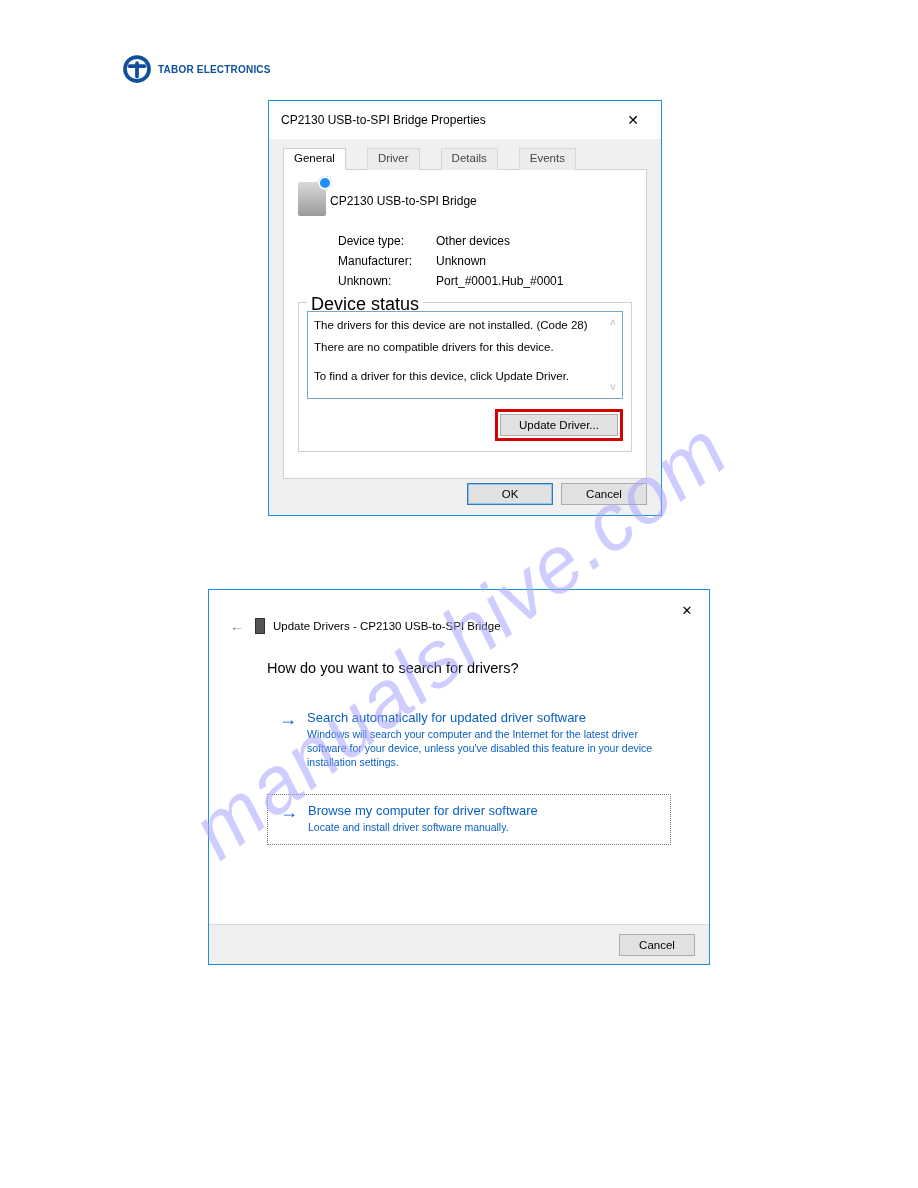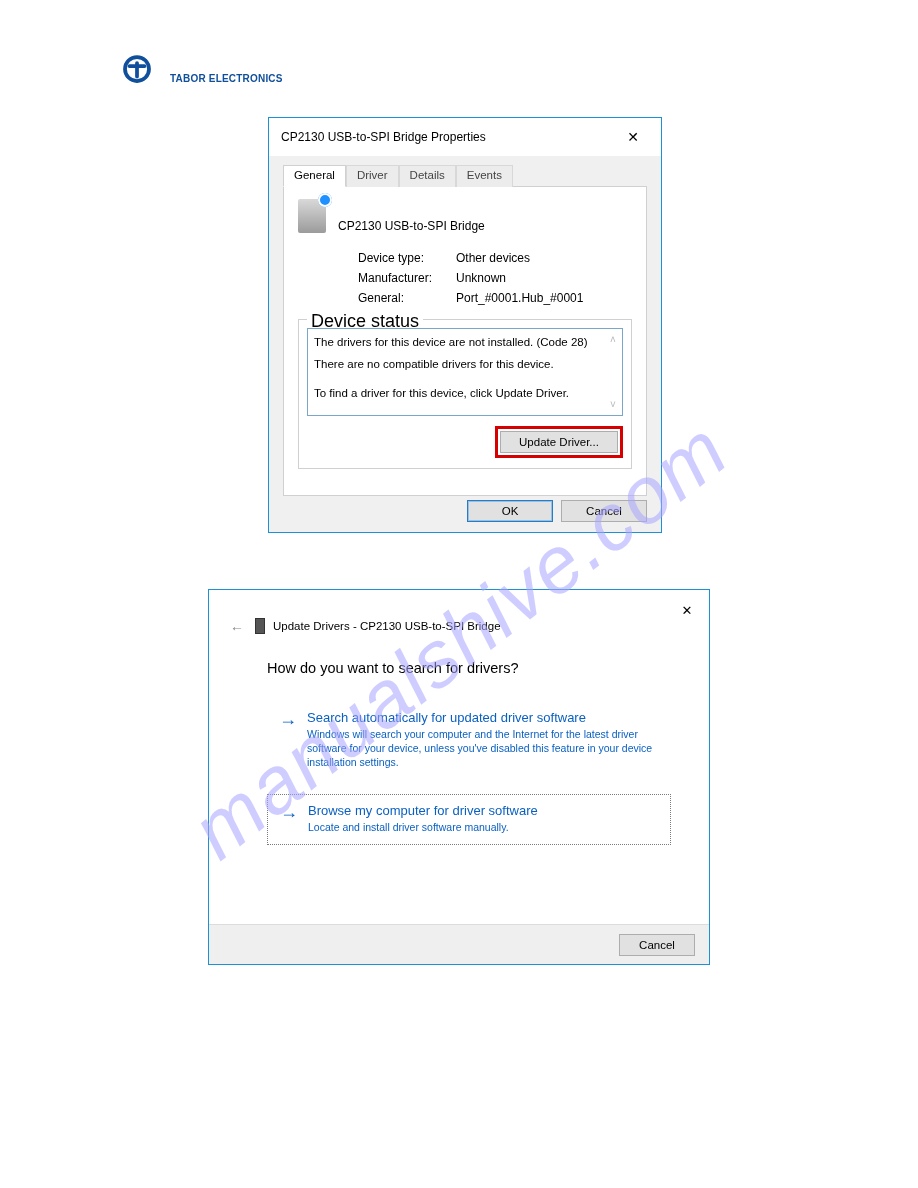--- a/index.html
+++ b/index.html
@@ -14,21 +14,21 @@
     color: #000;
     position: relative;
     overflow: hidden;
   }
   .page { position: relative; width: 918px; height: 1188px; }
 
   
   .logo {
     position: absolute;
     left: 122px; top: 54px;
-    display: flex; align-items: flex-end; gap: 18px;
+    display: flex; align-items: center; gap: 6px;
     color: #0f4f9b;
   }
   .logo svg { width: 30px; height: 30px; }
   .logo-text { font-size: 10px; font-weight: 600; letter-spacing: .2px; color:#0f4f9b; }
 
   
   .watermark {
     position: absolute;
     left: 80px; top: 260px;
     width: 760px; height: 760px;
@@ -42,21 +42,21 @@
     pointer-events: none;
     display:flex; align-items:center; justify-content:center;
     letter-spacing: 2px;
     z-index: 3;
     user-select: none;
   }
 
   
   .dlg1 {
     position: absolute;
-    left: 268px; top: 117px;
+    left: 268px; top: 100px;
     width: 394px; height: 416px;
     border: 1px solid #1e90d8;
     background: #c4b5fd;
     z-index: 2;
   }
   .titlebar {
     height: 38px;
     display:flex; align-items:center; justify-content:space-between;
     padding: 0 12px 0 12px;
     background:#fff;
@@ -70,20 +70,21 @@
     padding: 8px 14px 12px 14px;
     background:#f0f0f0;
     height: calc(100% - 38px);
     position: relative;
   }
   .tabstrip {
     display:flex;
     height: 22px;
     position: relative;
     z-index: 1;
+    gap: 21px;
   }
   .tab {
     padding: 3px 10px 0 10px;
     font-size: 11.5px;
     background:#f0f0f0;
     border: 1px solid transparent;
     border-bottom: none;
     position: relative;
     top: 1px;
   }
@@ -100,37 +101,37 @@
     color:#444;
   }
   .tabpanel {
     background:#fff;
     border:1px solid #d0d0d0;
     height: 310px;
     padding: 12px 14px;
     position: relative;
   }
   .dev-head {
-    display:flex; align-items:flex-end; gap:12px;
+    display:flex; align-items:center; gap:4px;
     margin-bottom: 18px;
   }
   .dev-icon {
     width: 28px; height: 34px;
     background: linear-gradient(180deg,#d9d9d9,#9b9b9b);
     border-radius: 2px;
     position: relative;
     flex: 0 0 28px;
   }
   .dev-icon::after{
     content:"";
     position:absolute; right:-6px; top:-6px;
     width:14px; height:14px; border-radius:50%;
     background:#1e90ff; box-shadow:0 0 0 2px #fff inset;
   }
-  .prop-rows { margin-left: 60px; font-size: 12px; }
+  .prop-rows { margin-left: 40px; font-size: 12px; }
   .prop-row { display:flex; margin: 6px 0; }
   .prop-label { width: 98px; color:#000; }
   .prop-value { }
   .fieldset {
     border:1px solid #d0d0d0;
     margin-top: 14px;
     padding: 8px 8px 10px 8px;
     position: relative;
   }
   .fieldset-legend {
@@ -263,21 +264,21 @@
         <div class="prop-rows">
           <div class="prop-row">
             <span class="prop-label">Device type:</span>
             <span class="prop-value">Other devices</span>
           </div>
           <div class="prop-row">
             <span class="prop-label">Manufacturer:</span>
             <span class="prop-value">Unknown</span>
           </div>
           <div class="prop-row">
-            <span class="prop-label">General:</span>
+            <span class="prop-label">Unknown:</span>
             <span class="prop-value">Port_#0001.Hub_#0001</span>
           </div>
         </div>
 
         <div class="fieldset">
           <span class="fieldset-legend">Device status</span>
           <div class="statusbox">
             <div>The drivers for this device are not installed. (Code 28)</div>
             <div style="height:6px"></div>
             <div>There are no compatible drivers for this device.</div>

